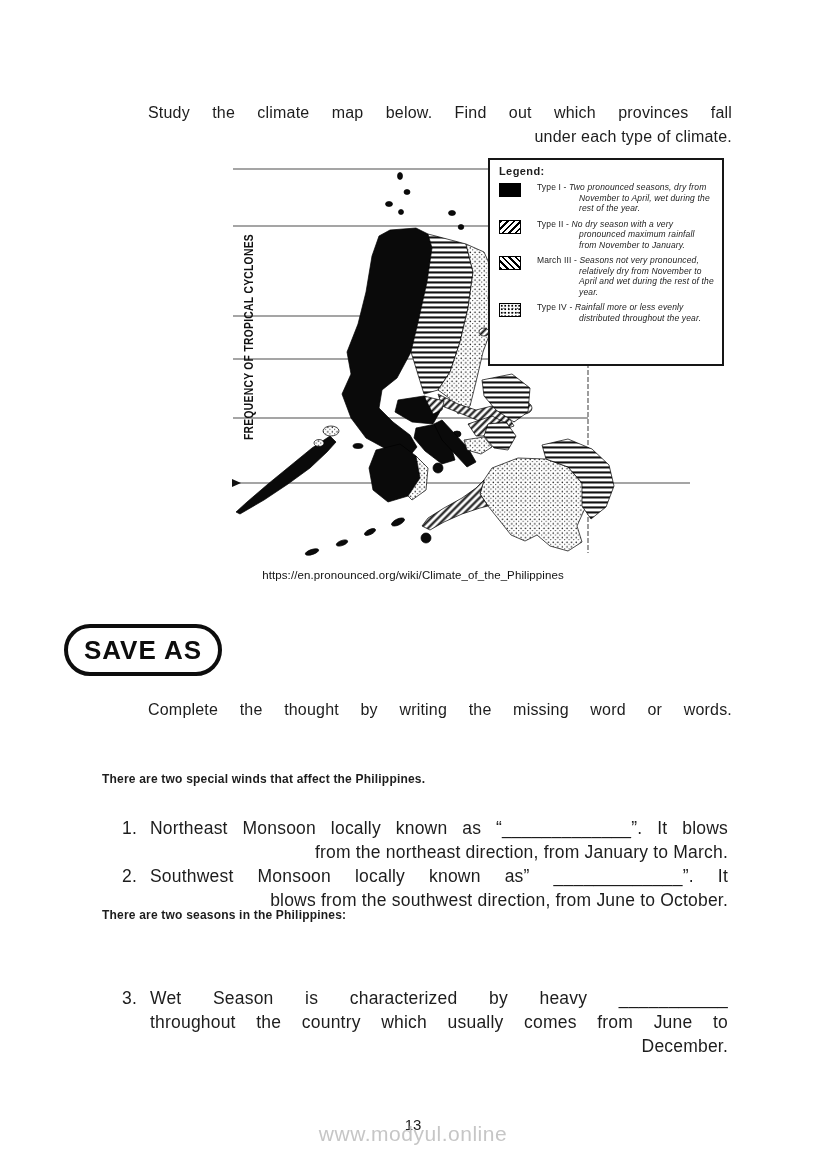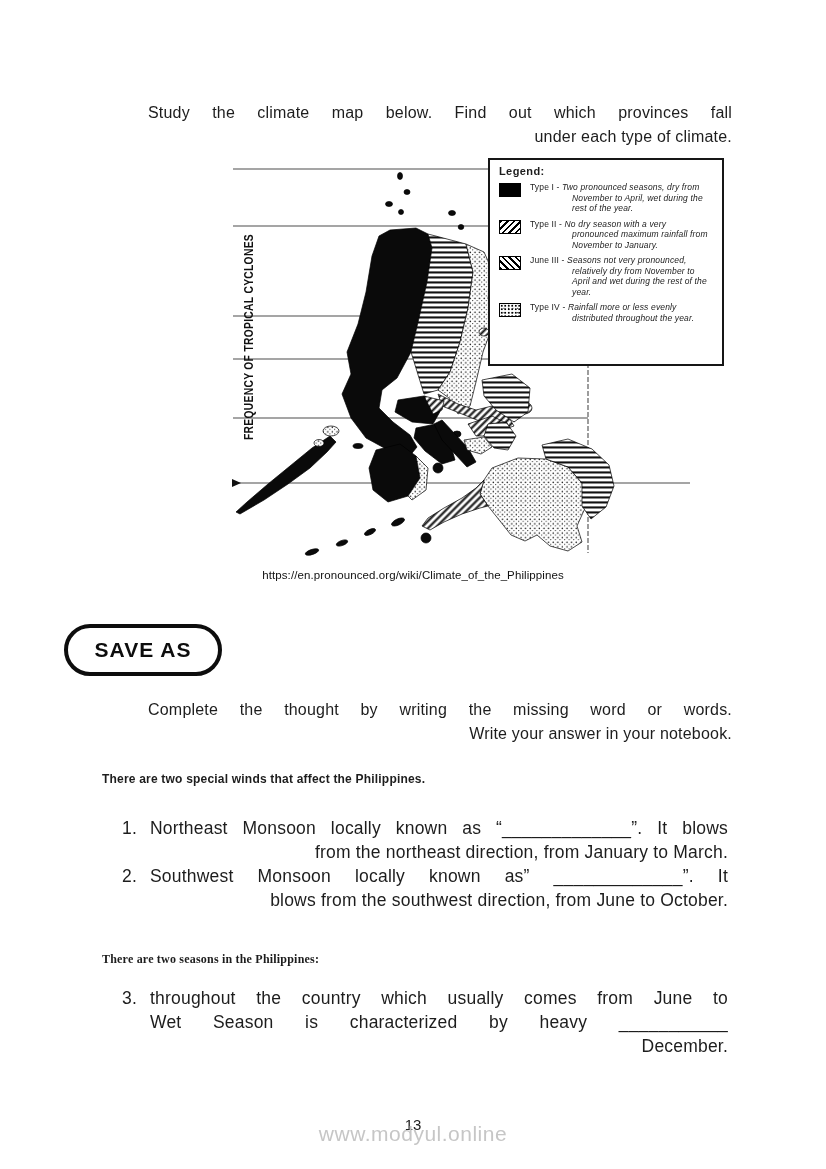--- a/index.html
+++ b/index.html
@@ -15,37 +15,37 @@
 
   
   .map{position:absolute;left:230px;top:150px;width:462px;height:410px;margin:0;}
   .map svg{position:absolute;left:0;top:0;}
   .axis{font-family:"Liberation Sans",sans-serif;font-weight:bold;font-size:12.5px;letter-spacing:0.4px;fill:#111;}
   .legend{
     position:absolute;left:222px;top:8px;width:236px;height:208px;box-sizing:border-box;
     border:2px solid #161616;background:#fff;padding:5px 8px 4px 9px;margin-left:36px;
   }
   .lg-title{font-size:11px;font-weight:bold;letter-spacing:0.4px;margin-bottom:5px;}
-  .lg-row{display:flex;gap:9px;margin-bottom:5px;}
+  .lg-row{display:flex;gap:16px;margin-bottom:5px;}
   .sw{width:22px;height:14px;flex:0 0 auto;margin-top:1px;box-sizing:border-box;}
   .sw1{background:#000;}
   .sw2{background:repeating-linear-gradient(135deg,#000 0 1.8px,#fff 1.8px 4.6px);border:1px solid #000;}
   .sw3{background:repeating-linear-gradient(45deg,#000 0 1.8px,#fff 1.8px 4.6px);border:1px solid #000;}
   .sw4{background-image:radial-gradient(#000 0.7px,transparent 0.85px),radial-gradient(#000 0.55px,transparent 0.7px);
        background-size:3.5px 3.5px,4.5px 4.5px;background-position:0 0,1.7px 2px;border:1px solid #000;}
   .lg-text{font-size:8.5px;line-height:10.5px;letter-spacing:0.15px;padding-left:42px;text-indent:-42px;color:#222;}
   .lg-desc{font-style:italic;}
   .attribution{position:absolute;left:0;top:569px;width:826px;text-align:center;font-size:11.5px;letter-spacing:0.1px;color:#111;}
 
   
   .saveas{
     position:absolute;left:64px;top:624px;width:158px;height:52px;box-sizing:border-box;
     border:4px solid #0d0d0d;border-radius:30px;background:#fff;
     display:flex;align-items:center;justify-content:center;
-    font-size:21px;font-weight:bold;letter-spacing:1px;color:#0d0d0d;
+    font-size:26px;font-weight:bold;letter-spacing:1px;color:#0d0d0d;
   }
 
   
   .list{position:absolute;left:122px;width:606px;font-size:17.5px;line-height:24px;letter-spacing:0.2px;}
   .li{display:flex;}
   .num{width:28px;flex:0 0 auto;}
   .li-text{flex:1 1 auto;min-width:0;}
 
   
   .page-number{position:absolute;left:0;top:1116px;width:826px;text-align:center;font-size:15px;color:#222;}
@@ -154,38 +154,37 @@
       <div class="lg-row">
         <span class="sw sw1"></span>
         <div class="lg-text"><span>Type I -</span> <span class="lg-desc">Two pronounced seasons, dry from November to April, wet during the rest of the year.</span></div>
       </div>
       <div class="lg-row">
         <span class="sw sw2"></span>
         <div class="lg-text"><span>Type II -</span> <span class="lg-desc">No dry season with a very pronounced maximum rainfall from November to January.</span></div>
       </div>
       <div class="lg-row">
         <span class="sw sw3"></span>
-        <div class="lg-text"><span>June III -</span> <span class="lg-desc">Seasons not very pronounced, relatively dry from November to April and wet during the rest of the year.</span></div>
+        <div class="lg-text"><span>March III -</span> <span class="lg-desc">Seasons not very pronounced, relatively dry from November to April and wet during the rest of the year.</span></div>
       </div>
       <div class="lg-row">
         <span class="sw sw4"></span>
         <div class="lg-text"><span>Type IV -</span> <span class="lg-desc">Rainfall more or less evenly distributed throughout the year.</span></div>
       </div>
     </div>
   </figure>
 
   <div class="attribution">https://en.pronounced.org/wiki/Climate_of_the_Philippines</div>
 
   <div class="saveas">
     <span>SAVE AS</span>
   </div>
 
   <p class="body-text" style="left:100px;top:698px;width:632px;">
     <span class="jline ind">Complete the thought by writing the missing word or words.</span>
-    <span class="pline">Write your answer in your notebook.</span>
   </p>
 
   <h3 class="bold-heading" style="top:770px;">There are two special winds that affect the Philippines.</h3>
 
   <div class="list" style="top:816px;">
     <div class="li">
       <span class="num">1.</span>
       <span class="li-text">
         <span class="jline">Northeast Monsoon locally known as “_____________”. It blows</span>
         <span class="pline">from the northeast direction, from January to March.</span>
@@ -193,28 +192,28 @@
     </div>
     <div class="li">
       <span class="num">2.</span>
       <span class="li-text">
         <span class="jline">Southwest Monsoon locally known as” _____________”. It</span>
         <span class="pline">blows from the southwest direction, from June to October.</span>
       </span>
     </div>
   </div>
 
-  <h3 class="bold-heading" style="top:950px;font-family:Liberation Serif, serif;">There are two seasons in the Philippines:</h3>
+  <h3 class="bold-heading" style="top:906px;">There are two seasons in the Philippines:</h3>
 
   <div class="list" style="top:986px;">
     <div class="li">
       <span class="num">3.</span>
       <span class="li-text">
+        <span class="jline">Wet Season is characterized by heavy ___________</span>
         <span class="jline">throughout the country which usually comes from June to</span>
-        <span class="jline">Wet Season is characterized by heavy ___________</span>
         <span class="pline">December.</span>
       </span>
     </div>
   </div>
 
   <div class="page-number">13</div>
   <div class="watermark">www.modyul.online</div>
 
 </div>
 

